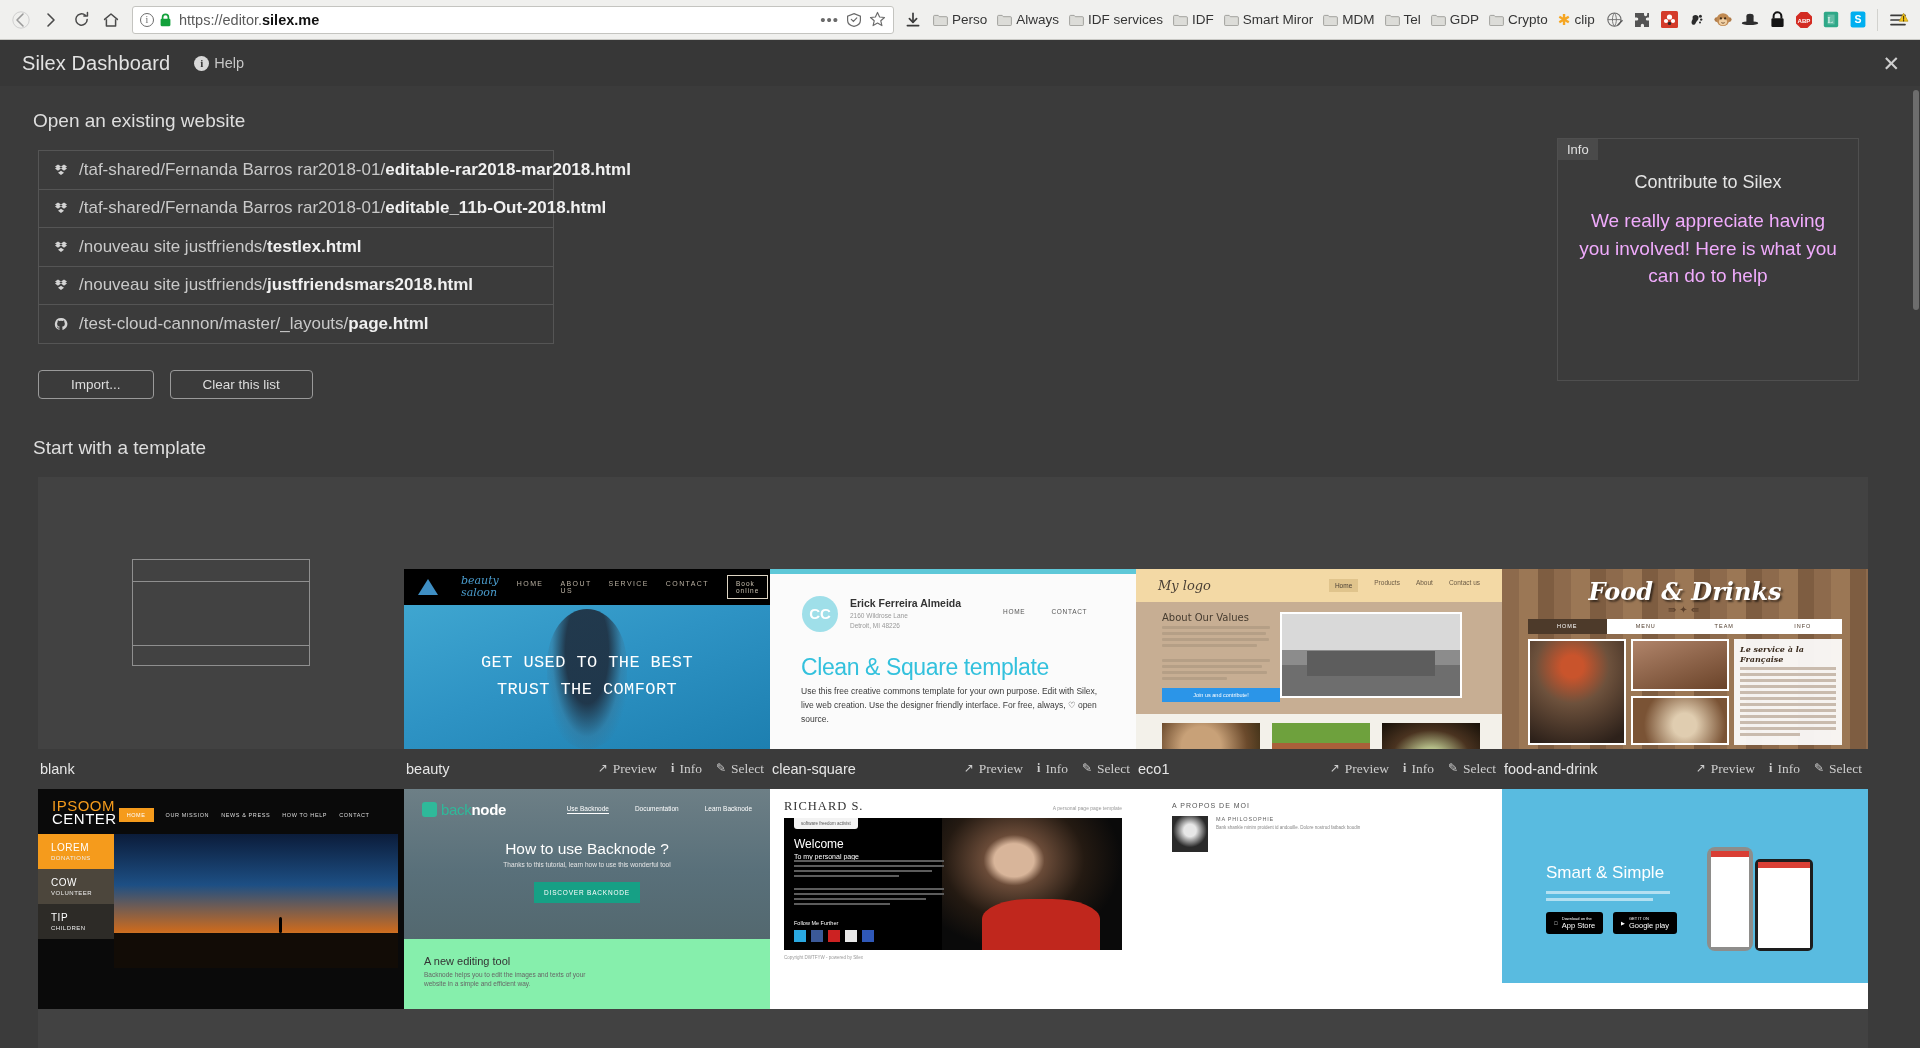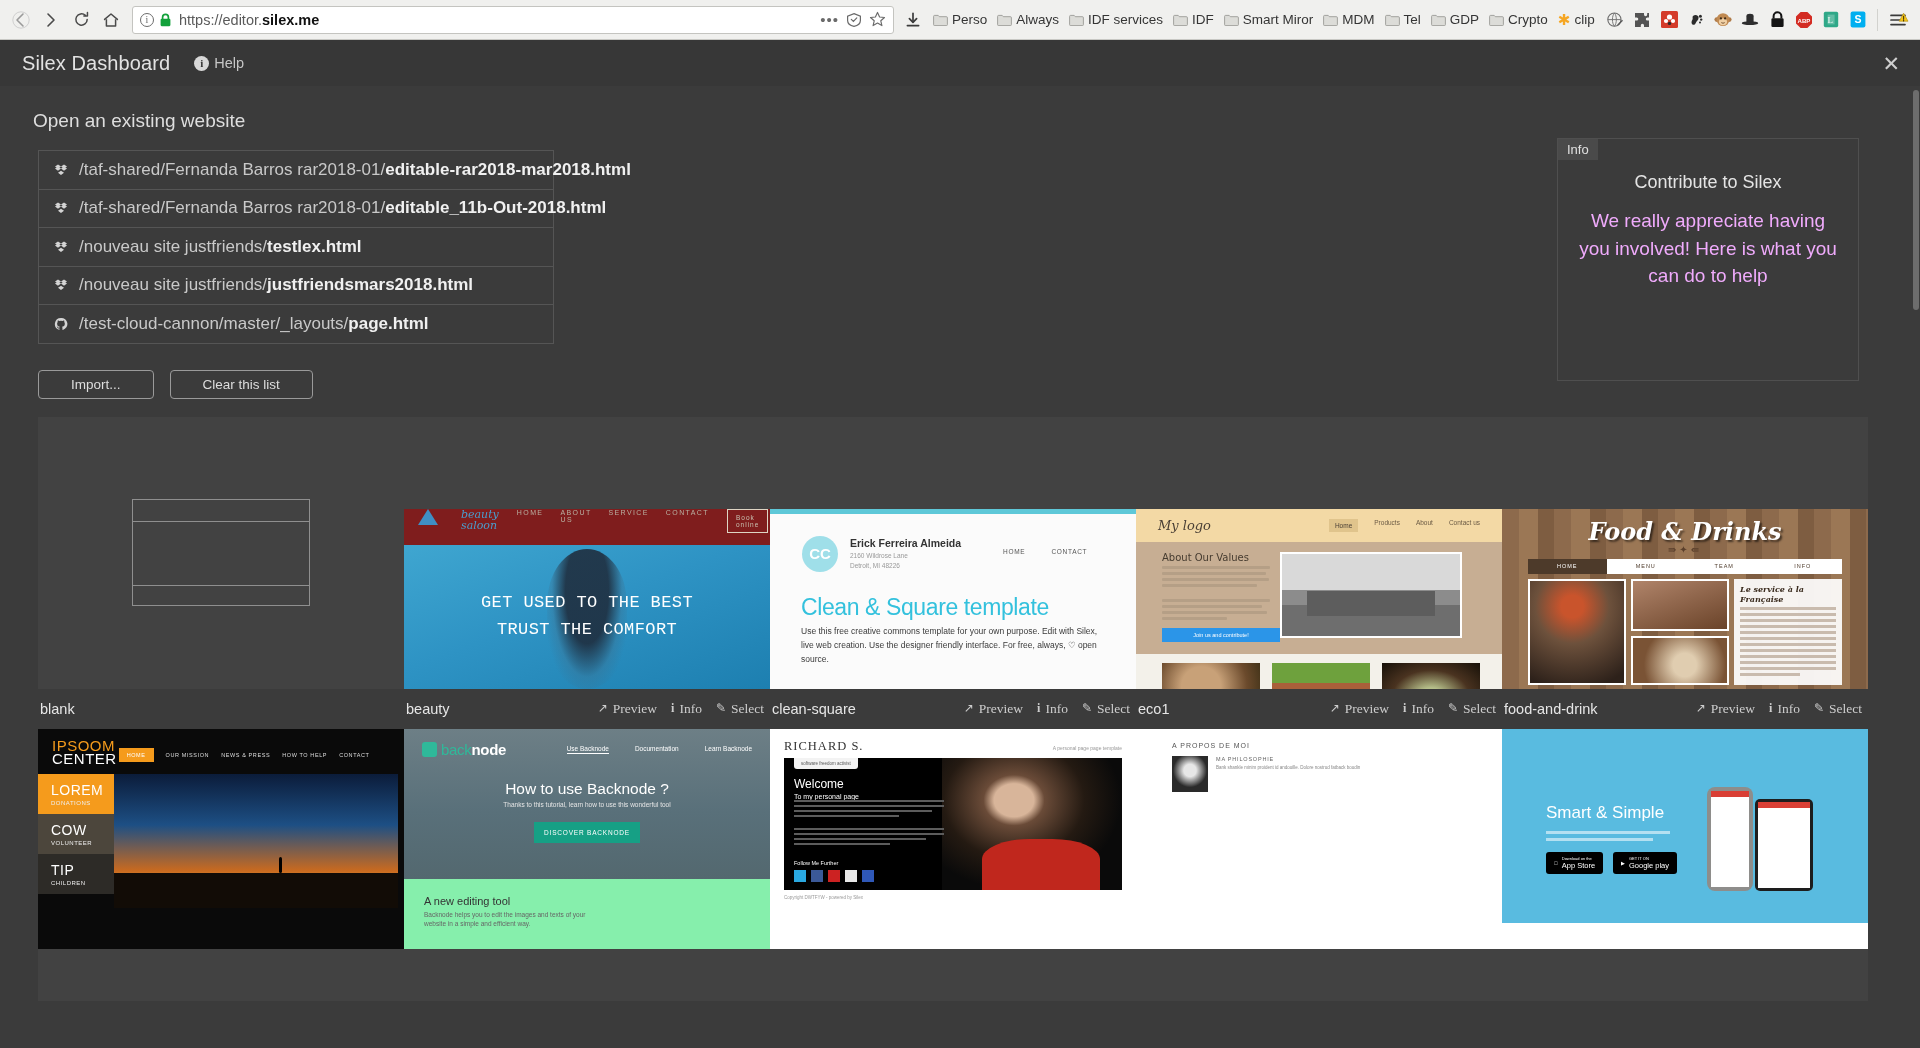--- a/index.html
+++ b/index.html
@@ -135,21 +135,21 @@
   .blank-thumb .bt-top { height: 22px; border:1px solid #8f8f8f; border-bottom:none;}
   .blank-thumb .bt-mid { height: 64px; border:1px solid #8f8f8f; border-bottom:none;}
   .blank-thumb .bt-bot { height: 21px; border:1px solid #8f8f8f;}
 
   .shot { width: 366px; height: 180px; position: relative; overflow:hidden; background:#fff;}
   .shot2 { width: 366px; height: 220px; position:relative; overflow:hidden; background:#fff;}
   .tpl-card.align-top { align-items: flex-start; }
   .tpl-card.align-bot { align-items: flex-end; }
 
   
-  .bty-nav { height: 36px; background:#7f1d1d; display:flex; align-items:flex-start; padding:0 14px; gap:18px;}
+  .bty-nav { height: 36px; background:#000000; display:flex; align-items:center; padding:0 14px; gap:18px;}
   .bty-logo { color:#4a9ccd; font-size:11px; line-height:1.05; font-family:"DejaVu Serif",serif; font-style:italic;}
   .bty-tri { width:0;height:0;border-left:10px solid transparent;border-right:10px solid transparent;border-bottom:16px solid #3f8fc4; margin-right:5px;}
   .bty-menu { display:flex; gap:17px; color:#b9b0a2; font-size:7px; letter-spacing:1.4px;}
   .bty-btn { margin-left:auto; border:1px solid #ded5c4; color:#c9c0b0; font-size:6.5px; padding:4px 8px; letter-spacing:1px;}
   .bty-hero {
     height: 144px; background: linear-gradient(160deg,#3fa6d0 0%,#2e93c4 45%,#1d7fb0 100%);
     display:flex; flex-direction:column; align-items:center; justify-content:center; position:relative;
   }
   .bty-hero::before{
     content:""; position:absolute; left:50%; top:4px; transform:translateX(-50%);
@@ -204,21 +204,21 @@
   .ips { background:#0a0a0a; height:100%; }
   .ips-head { display:flex; align-items:flex-start; padding: 10px 0 0 14px; gap:2px;}
   .ips-logo { line-height:.92;}
   .ips-logo .a { color:#f59b1c; font-size:15px; letter-spacing:.5px;}
   .ips-logo .b { color:#fff; font-size:15px; letter-spacing:.5px;}
   .ips-menu { display:flex; gap:12px; margin-top:13px; font-size:5.5px; color:#ddd; letter-spacing:.6px;}
   .ips-menu .on { background:#f59b1c; color:#fff; padding:4px 8px; margin-top:-4px;}
   .ips-main { display:flex; margin-top:8px;}
   .ips-side { width:76px; }
   .ips-itm { padding:8px 0 8px 13px;}
-  .ips-itm .t { font-size:14px; color:#fff; letter-spacing:.5px;}
+  .ips-itm .t { font-size:10px; color:#fff; letter-spacing:.5px;}
   .ips-itm .s { font-size:6px; color:#eee; letter-spacing:.5px; margin-top:2px;}
   .ips-hero { flex:1; height:134px; margin-right:6px;
     background: linear-gradient(180deg,#0b1c3a 0%,#1d4f84 38%,#c86a20 72%,#f2a33a 86%,#1a1208 100%);
     position:relative;}
   .ips-hero::after{content:"";position:absolute;left:58%;bottom:26%;width:3px;height:16px;background:#000;border-radius:2px;}
   .ips-hero .ground{position:absolute;left:0;right:0;bottom:0;height:26%;background:#120c06;}
 
   
   .bn-hero { height:150px; background:linear-gradient(180deg,#6d7f86 0%,#59707a 55%,#53686f 100%); position:relative;}
   .bn-nav { display:flex; align-items:center; padding:12px 18px 0; gap:0;}
@@ -569,20 +569,21 @@
     <button class="ghost-btn">Import...</button>
     <button class="ghost-btn">Clear this list</button>
   </div>
 
   <div id="info-panel">
     <div id="info-tab">Info</div>
     <div id="info-h">Contribute to Silex</div>
     <div id="info-p">We really appreciate having you involved! Here is what you can do to help</div>
   </div>
 
+  <h2 class="section-title" style="margin-top:38px">Start with a template</h2>
 
   <div id="tpl-grid">
 
     <div class="tpl-cell">
       <div class="tpl-card">
         <div class="blank-thumb">
           <div class="bt-top"></div>
               <div class="bt-mid"></div>
               <div class="bt-bot"></div>
         </div>

